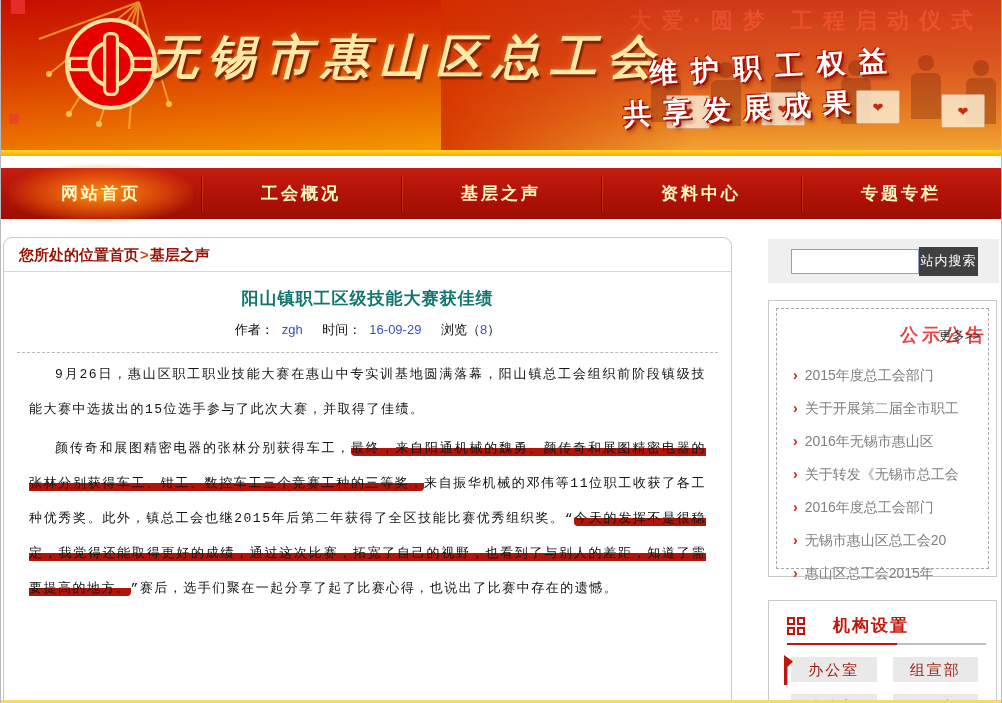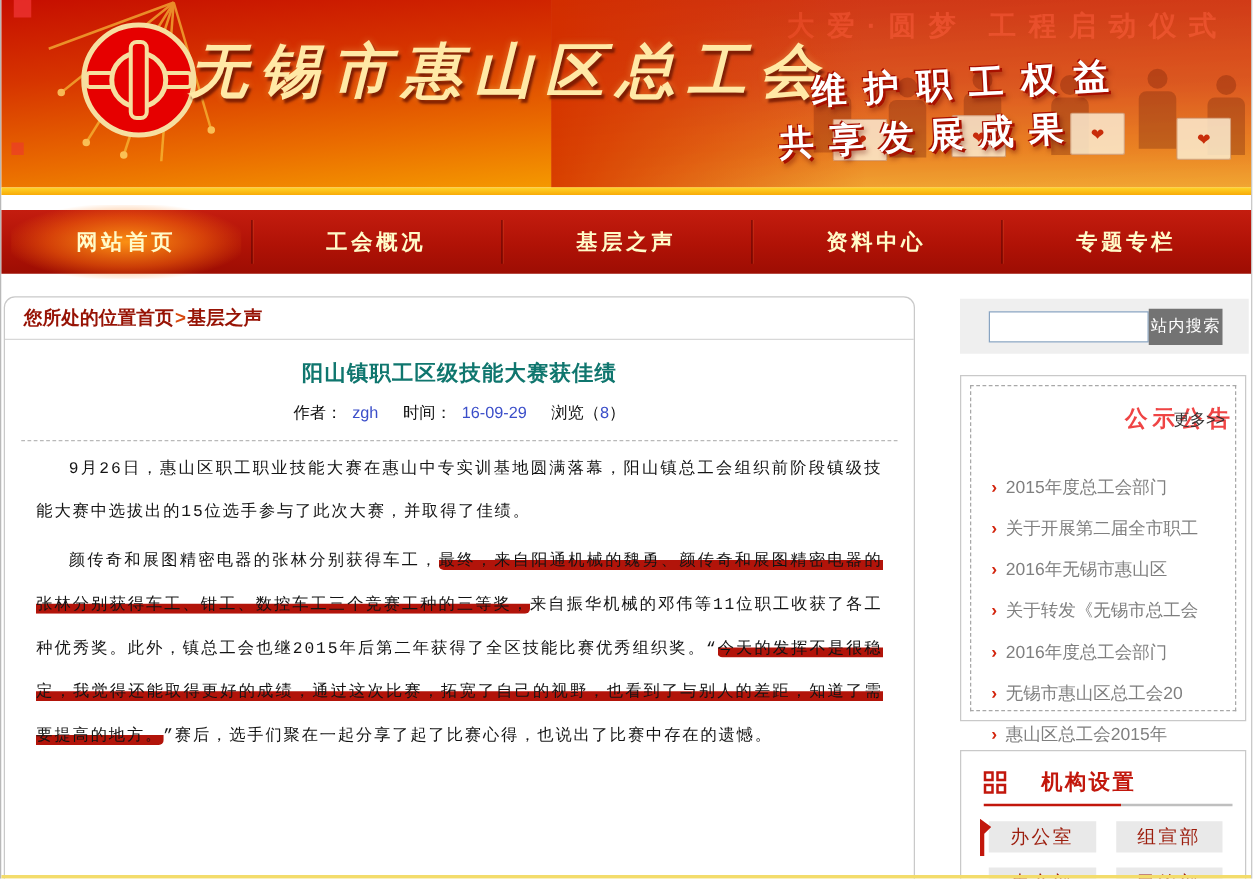--- a/index.html
+++ b/index.html
@@ -109,32 +109,32 @@
   
   #search-area {
     position:absolute; left:767px; top:239px; width:231px; height:44px;
     background:#efefef; display:flex; align-items:center; padding-left:23px;
   }
   #search-input {
     width:128px; height:25px; border:1px solid #89a4c1; background:#fff;
     font-size:13px; padding:0 4px; outline:none;
   }
   #search-btn {
-    width:59px; height:29px; border:none; background:#737373; color:#fff;
+    width:59px; height:29px; border:none; background:#404040; color:#fff;
     font-size:13px; letter-spacing:1px; cursor:pointer; font-family:Liberation Mono, monospace;
   }
 
   #ann-box {
     position:absolute; left:767px; top:300px; width:229px; height:277px;
     background:#fff; border:1px solid #c9c9c9; padding:7px;
   }
   #ann-inner { width:100%; height:100%; border:1px dashed #a8a8a8; position:relative; padding-top:14px; }
   .ann-title { text-align:right; font-size:18px; font-weight:bold; color:#ef4444; letter-spacing:4px; }
   .ann-more { position:absolute; right:8px; top:18px; font-size:13px; color:#333; cursor:pointer; }
-  .ann-list { margin-top:26px; }
+  .ann-list { margin-top:12px; }
   .ann-item { height:33px; line-height:33px; padding-left:16px; font-size:14px; color:#7f7f7f;
     white-space:nowrap; overflow:hidden; cursor:pointer; }
   .ann-item .arrow { color:#d3260f; font-weight:bold; margin-right:7px; font-size:14px; }
 
   #org-box {
     position:absolute; left:767px; top:600px; width:229px; height:110px;
     background:#fff; border:1px solid #c9c9c9;
   }
   .org-head { display:flex; align-items:center; padding:13px 0 6px 18px; }
   .grid-icon { display:grid; grid-template-columns:8px 8px; grid-template-rows:8px 8px; gap:2px; margin-right:9px; }

